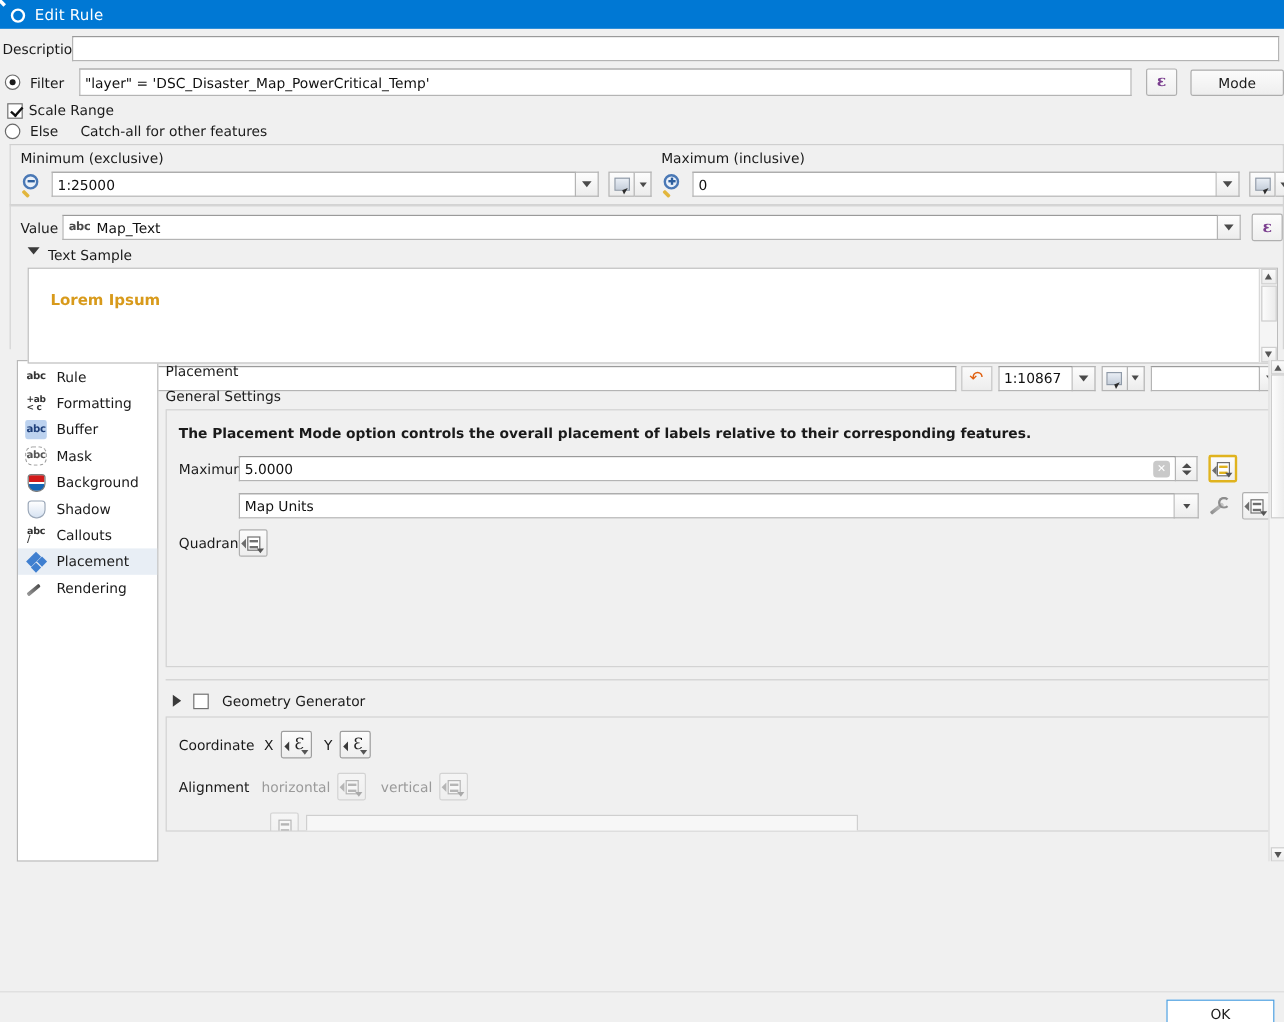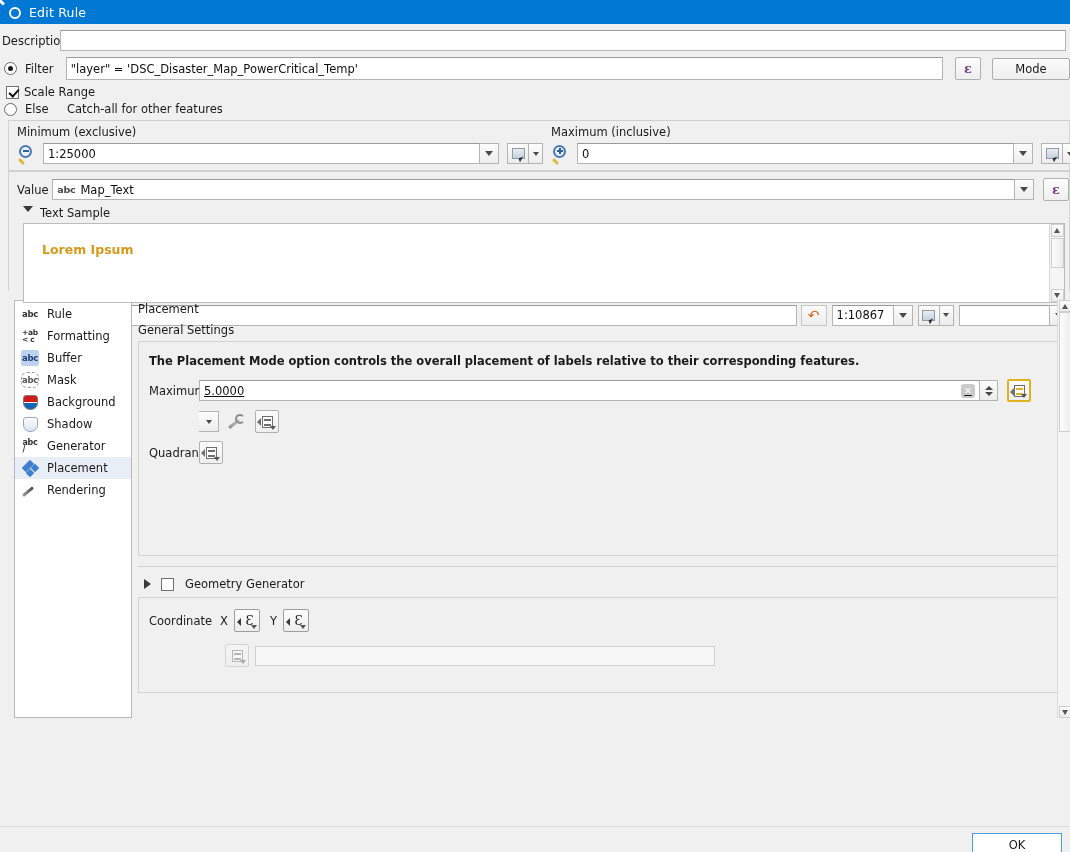--- a/index.html
+++ b/index.html
@@ -811,21 +811,21 @@
 
     <div class="side-item">
       <span class="side-ico">
           <span class="ico-shadow"></span>
         </span>
       <span class="sl-label">Shadow</span>
     </div>
 
     <div class="side-item">
       <span class="side-ico ico-fmt" style="font-size:8px;">abc<br>/</span>
-      <span class="sl-label">Generator</span>
+      <span class="sl-label">Callouts</span>
     </div>
 
     <div class="side-item sel">
       <span class="side-ico">
         <span class="ico-place">
           <span style="left:4.5px;top:0;"></span>
           <span style="left:0;top:4.5px;"></span>
           <span style="left:9px;top:4.5px;"></span>
           <span style="left:4.5px;top:9px;"></span>
         </span>
@@ -845,38 +845,39 @@
     <div class="panel-title lbl">Placement</div>
     <div class="panel-sub lbl">General Settings</div>
 
     <div class="settings-box">
       <div class="hint-bold">The Placement Mode option controls the overall placement of labels relative to their corresponding features.</div>
 
 
 
       <div class="row dist-row">
         <span class="lbl">Maximum</span>
-        <div class="field" style="width:781px;text-decoration:underline;">
+        <div class="field" style="width:781px;">
           <span>5.0000</span>
           <span class="clear-x">✕</span>
         </div>
         <div class="spin">
             <span class="sa u"></span>
             <span class="sa d"></span>
           </div>
         <div class="dd-btn active" style="margin-left:9px;">
           <span class="dd-arrowleft"></span>
           <span class="dd-glyph">
               <i></i>
               <i></i>
             </span>
         </div>
       </div>
 
       <div class="row units-row">
+        <div class="field" style="width:781px;">Map Units</div>
         <div class="dropbtn" style="border-left:none;width:20px;">
             <span class="caret sm"></span>
           </div>
         <span class="wrench" style="margin-left:9px;"></span>
         <div class="dd-btn" style="margin-left:9px;">
           <span class="dd-arrowleft"></span>
           <span class="dd-glyph">
               <i></i>
               <i></i>
             </span>
@@ -912,20 +913,39 @@
           <span class="dd-arrowleft" style="border-right-color:#3a3a3a;left:2px;top:8px;"></span>
           <span style="margin-left:5px;color:#222;">Ɛ</span>
         </div>
         <span class="lbl" style="margin:0 6px 0 10px;">Y</span>
         <div class="expr-btn">
           <span class="dd-arrowleft" style="border-right-color:#3a3a3a;left:2px;top:8px;"></span>
           <span style="margin-left:5px;color:#222;">Ɛ</span>
         </div>
       </div>
 
+      <div class="row align-row">
+        <span class="lbl" style="margin-right:10px;">Alignment</span>
+        <span class="lbl dim" style="margin-right:6px;">horizontal</span>
+        <div class="dd-btn dim">
+          <span class="dd-arrowleft"></span>
+          <span class="dd-glyph">
+              <i></i>
+              <i></i>
+            </span>
+        </div>
+        <span class="lbl dim" style="margin:0 6px 0 12px;">vertical</span>
+        <div class="dd-btn dim">
+          <span class="dd-arrowleft"></span>
+          <span class="dd-glyph">
+              <i></i>
+              <i></i>
+            </span>
+        </div>
+      </div>
 
       <div class="row" style="padding-left:76px;">
         <div class="dd-btn dim">
           <span class="dd-glyph">
               <i></i>
               <i></i>
             </span>
         </div>
         <div class="clip-field" style="max-width:460px;margin-left:6px;"></div>
       </div>

